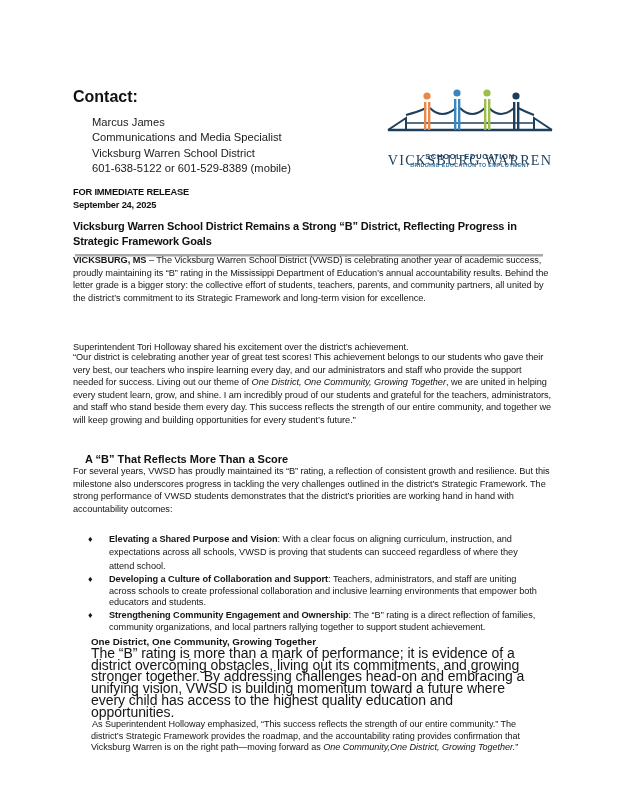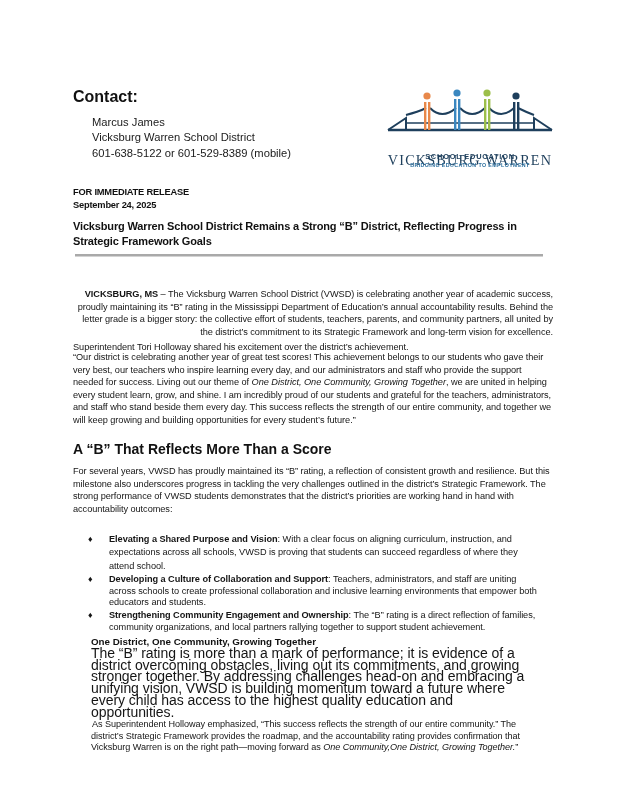--- a/index.html
+++ b/index.html
@@ -16,24 +16,24 @@
     .logo { position: absolute; left: 380px; top: 88px; width: 180px; height: 82px; }
     .logo svg { display: block; }
     .logo-name { position: absolute; left: 0; top: 64px; width: 180px; text-align: center; font-family: "Liberation Serif", serif; font-size: 14.2px; letter-spacing: 1.2px; color: #1e3f5c; white-space: nowrap; }
     .logo-sub { position: absolute; left: 0; top: 64px; width: 180px; text-align: center; font-family: "Liberation Sans", sans-serif; font-weight: bold; font-size: 7.4px; letter-spacing: 0.8px; color: #1e3f5c; }
     .logo-tag { position: absolute; left: 0; top: 74px; width: 180px; text-align: center; font-family: "Liberation Sans", sans-serif; font-weight: bold; font-size: 5.3px; letter-spacing: 0.4px; color: #2c6f9e; }
 
     .headline { position: absolute; left: 73px; top: 219px; width: 470px; font-family: "Liberation Sans", sans-serif; font-weight: bold; font-size: 11px; line-height: 15.2px; letter-spacing: -0.15px; margin: 0; }
     .rule { position: absolute; left: 75px; top: 254px; width: 468px; height: 2px; background: #a9a9a9; border-bottom: 1px solid #d3d3d3; }
 
     .body-text { font-family: "Liberation Sans", sans-serif; font-size: 9.2px; line-height: 12.5px; color: #151515; letter-spacing: -0.05px; margin: 0; }
-    .p-intro { position: absolute; left: 73px; top: 288px; width: 480px; text-align: right; }
+    .p-intro { position: absolute; left: 73px; top: 254px; width: 480px; }
     .p-supt { position: absolute; left: 73px; top: 341px; width: 480px; }
     .p-quote { position: absolute; left: 73px; top: 351px; width: 480px; }
-    .h2 { position: absolute; left: 73px; top: 441px; font-family: "Liberation Sans", sans-serif; font-weight: bold; font-size: 14px; margin: 0; }
+    .h2 { position: absolute; left: 73px; top: 441px; font-family: "Liberation Sans", sans-serif; font-weight: bold; font-size: 11px; margin: 12px; }
     .p-several { position: absolute; left: 73px; top: 465px; width: 482px; }
 
     .bullets { position: absolute; left: 88px; top: 533px; width: 450px; margin: 0; padding: 0; list-style: none; }
     .bullet { position: relative; padding-left: 21px; margin: 0 0 1px 0; }
     .bullet .dot { position: absolute; left: 0; top: 0; font-size: 9px; }
     .bullet-1 { line-height: 13.4px; }
     .bullet-2, .bullet-3 { line-height: 11.6px; }
     .bullet b { font-weight: bold; }
 
     .h3 { position: absolute; left: 91px; top: 636px; font-family: "Liberation Sans", sans-serif; font-weight: bold; font-size: 9.8px; margin: 0; }
@@ -43,20 +43,21 @@
   </style>
 </head>
 <body>
 
 <div class="page">
 
   <div class="contact">
     <p class="contact-label">Contact:</p>
     <div class="contact-lines">
       <p class="contact-line">Marcus James</p>
+      <p class="contact-line">Communications and Media Specialist</p>
       <p class="contact-line">Vicksburg Warren School District</p>
       <p class="contact-line">601-638-5122 or 601-529-8389 (mobile)</p>
     </div>
   </div>
 
   <div class="release">
     <div>FOR IMMEDIATE RELEASE</div>
     <div>September 24, 2025</div>
   </div>
 

